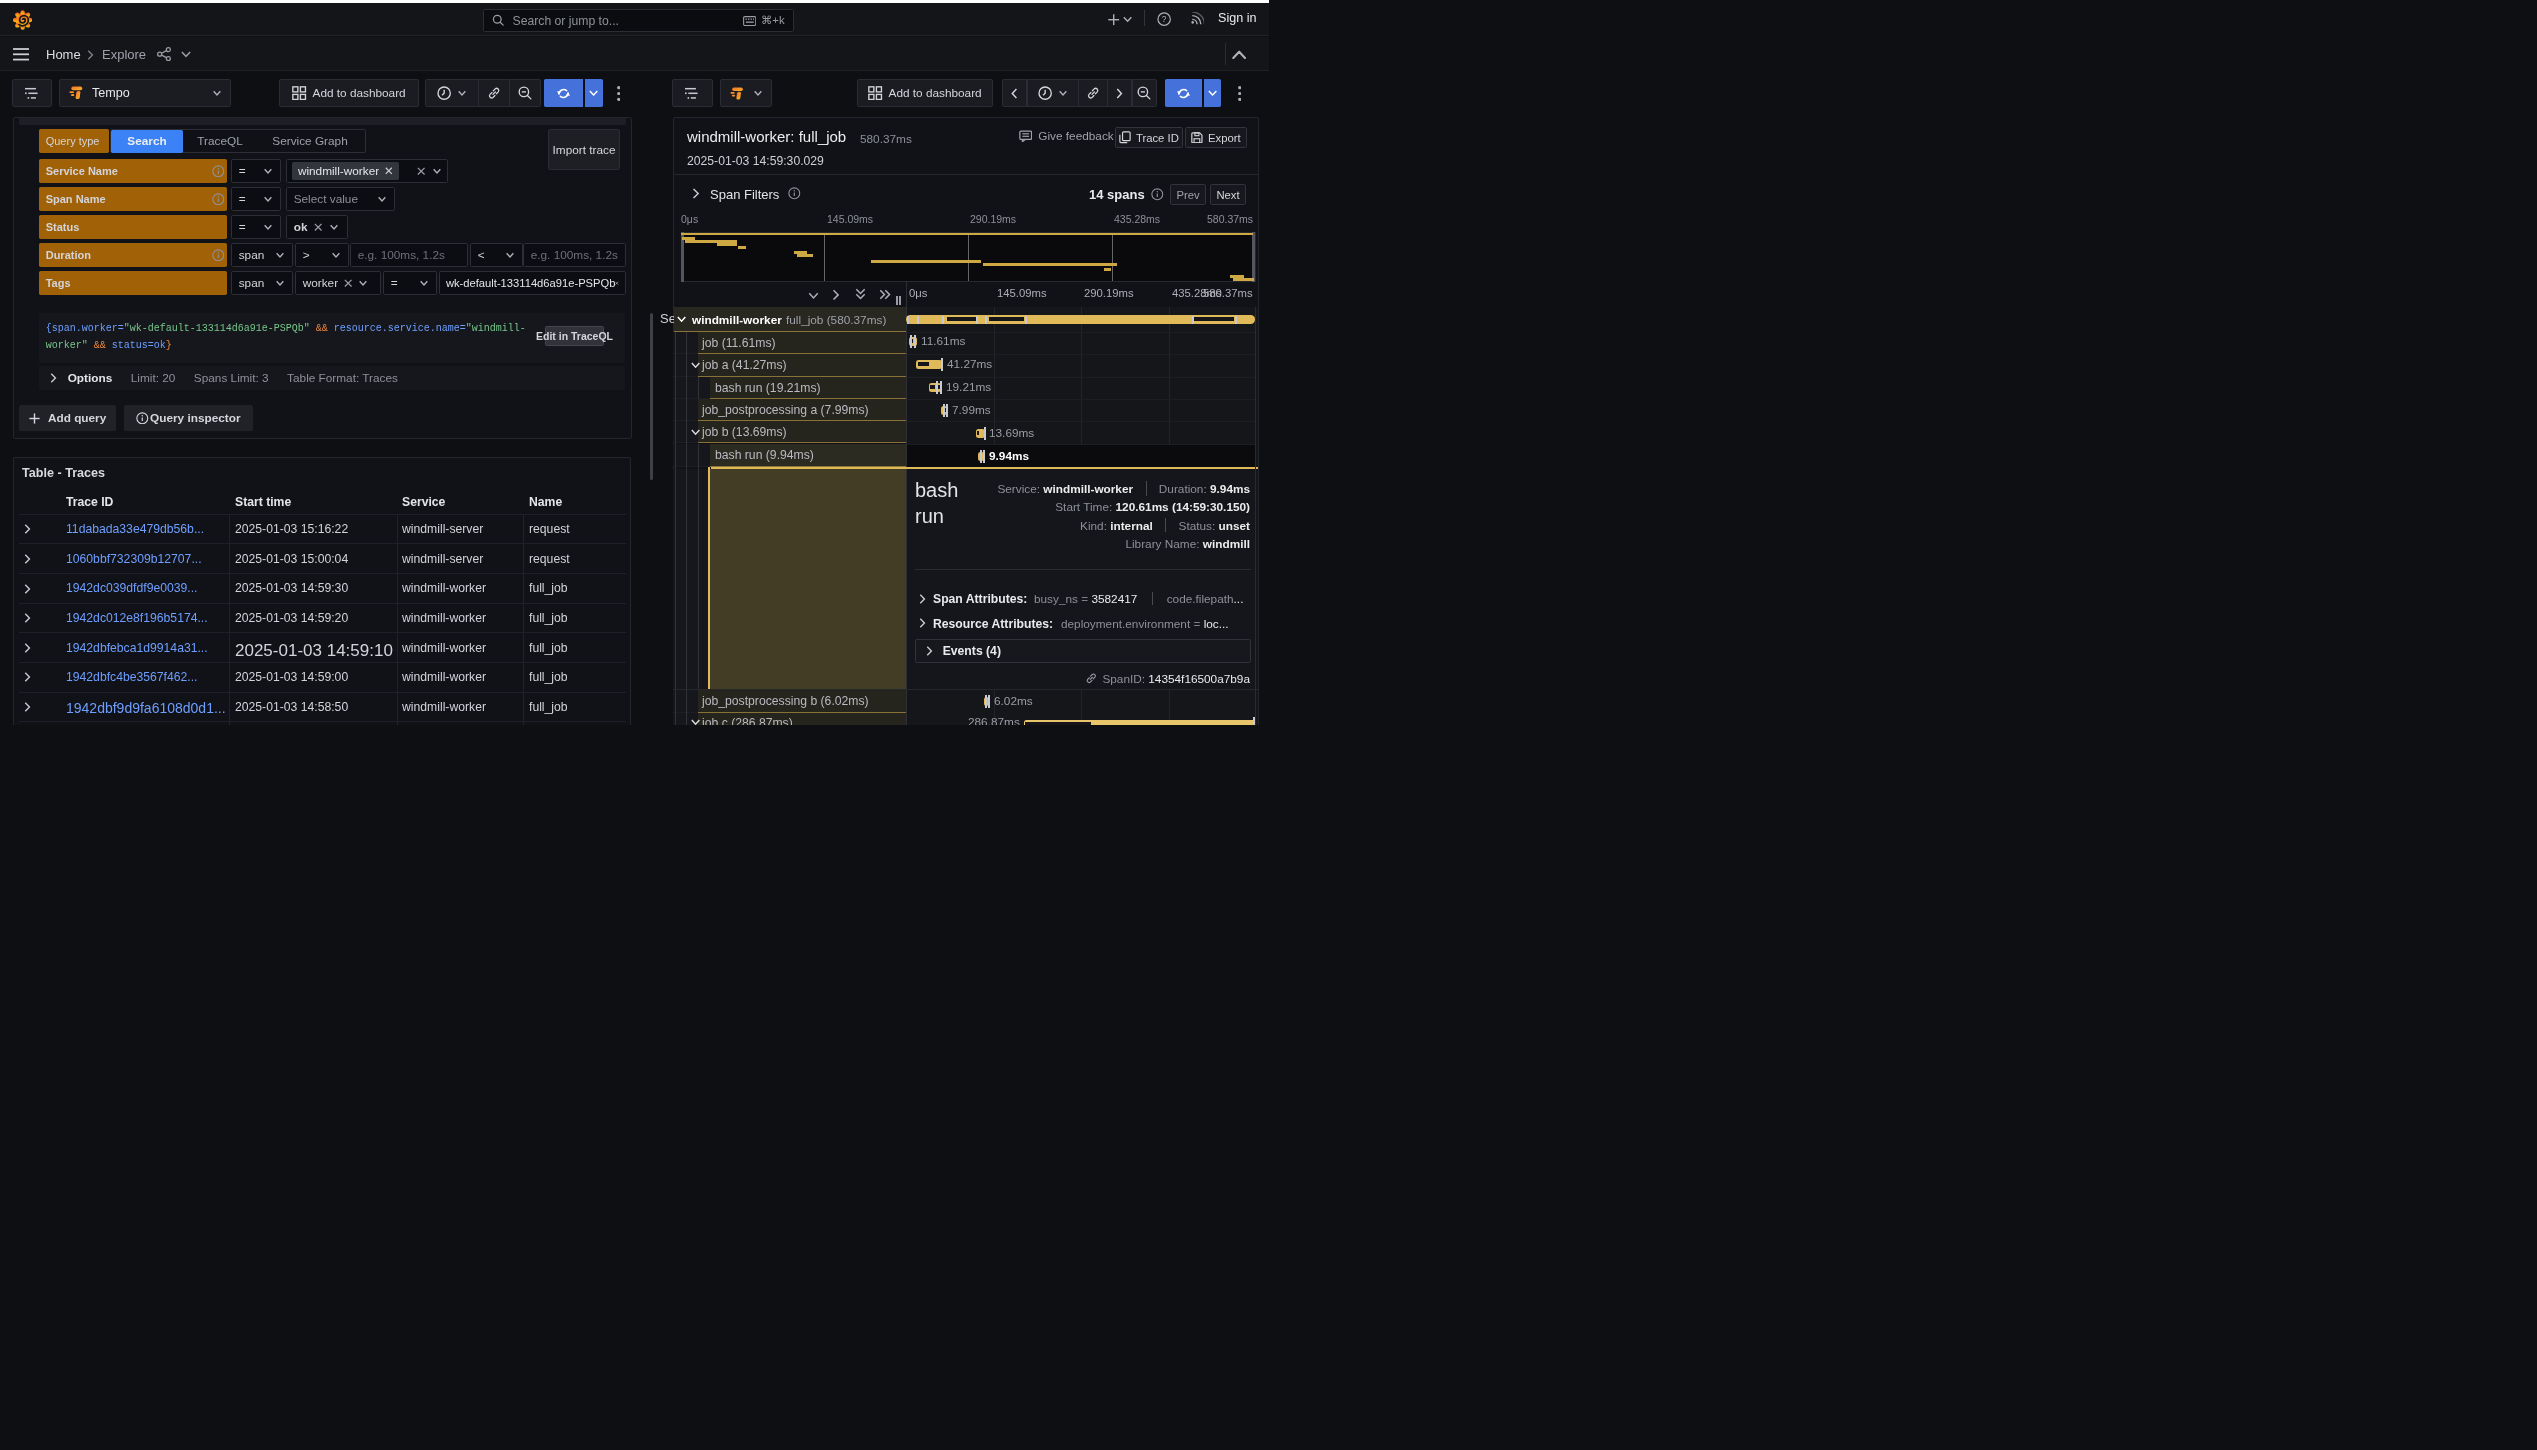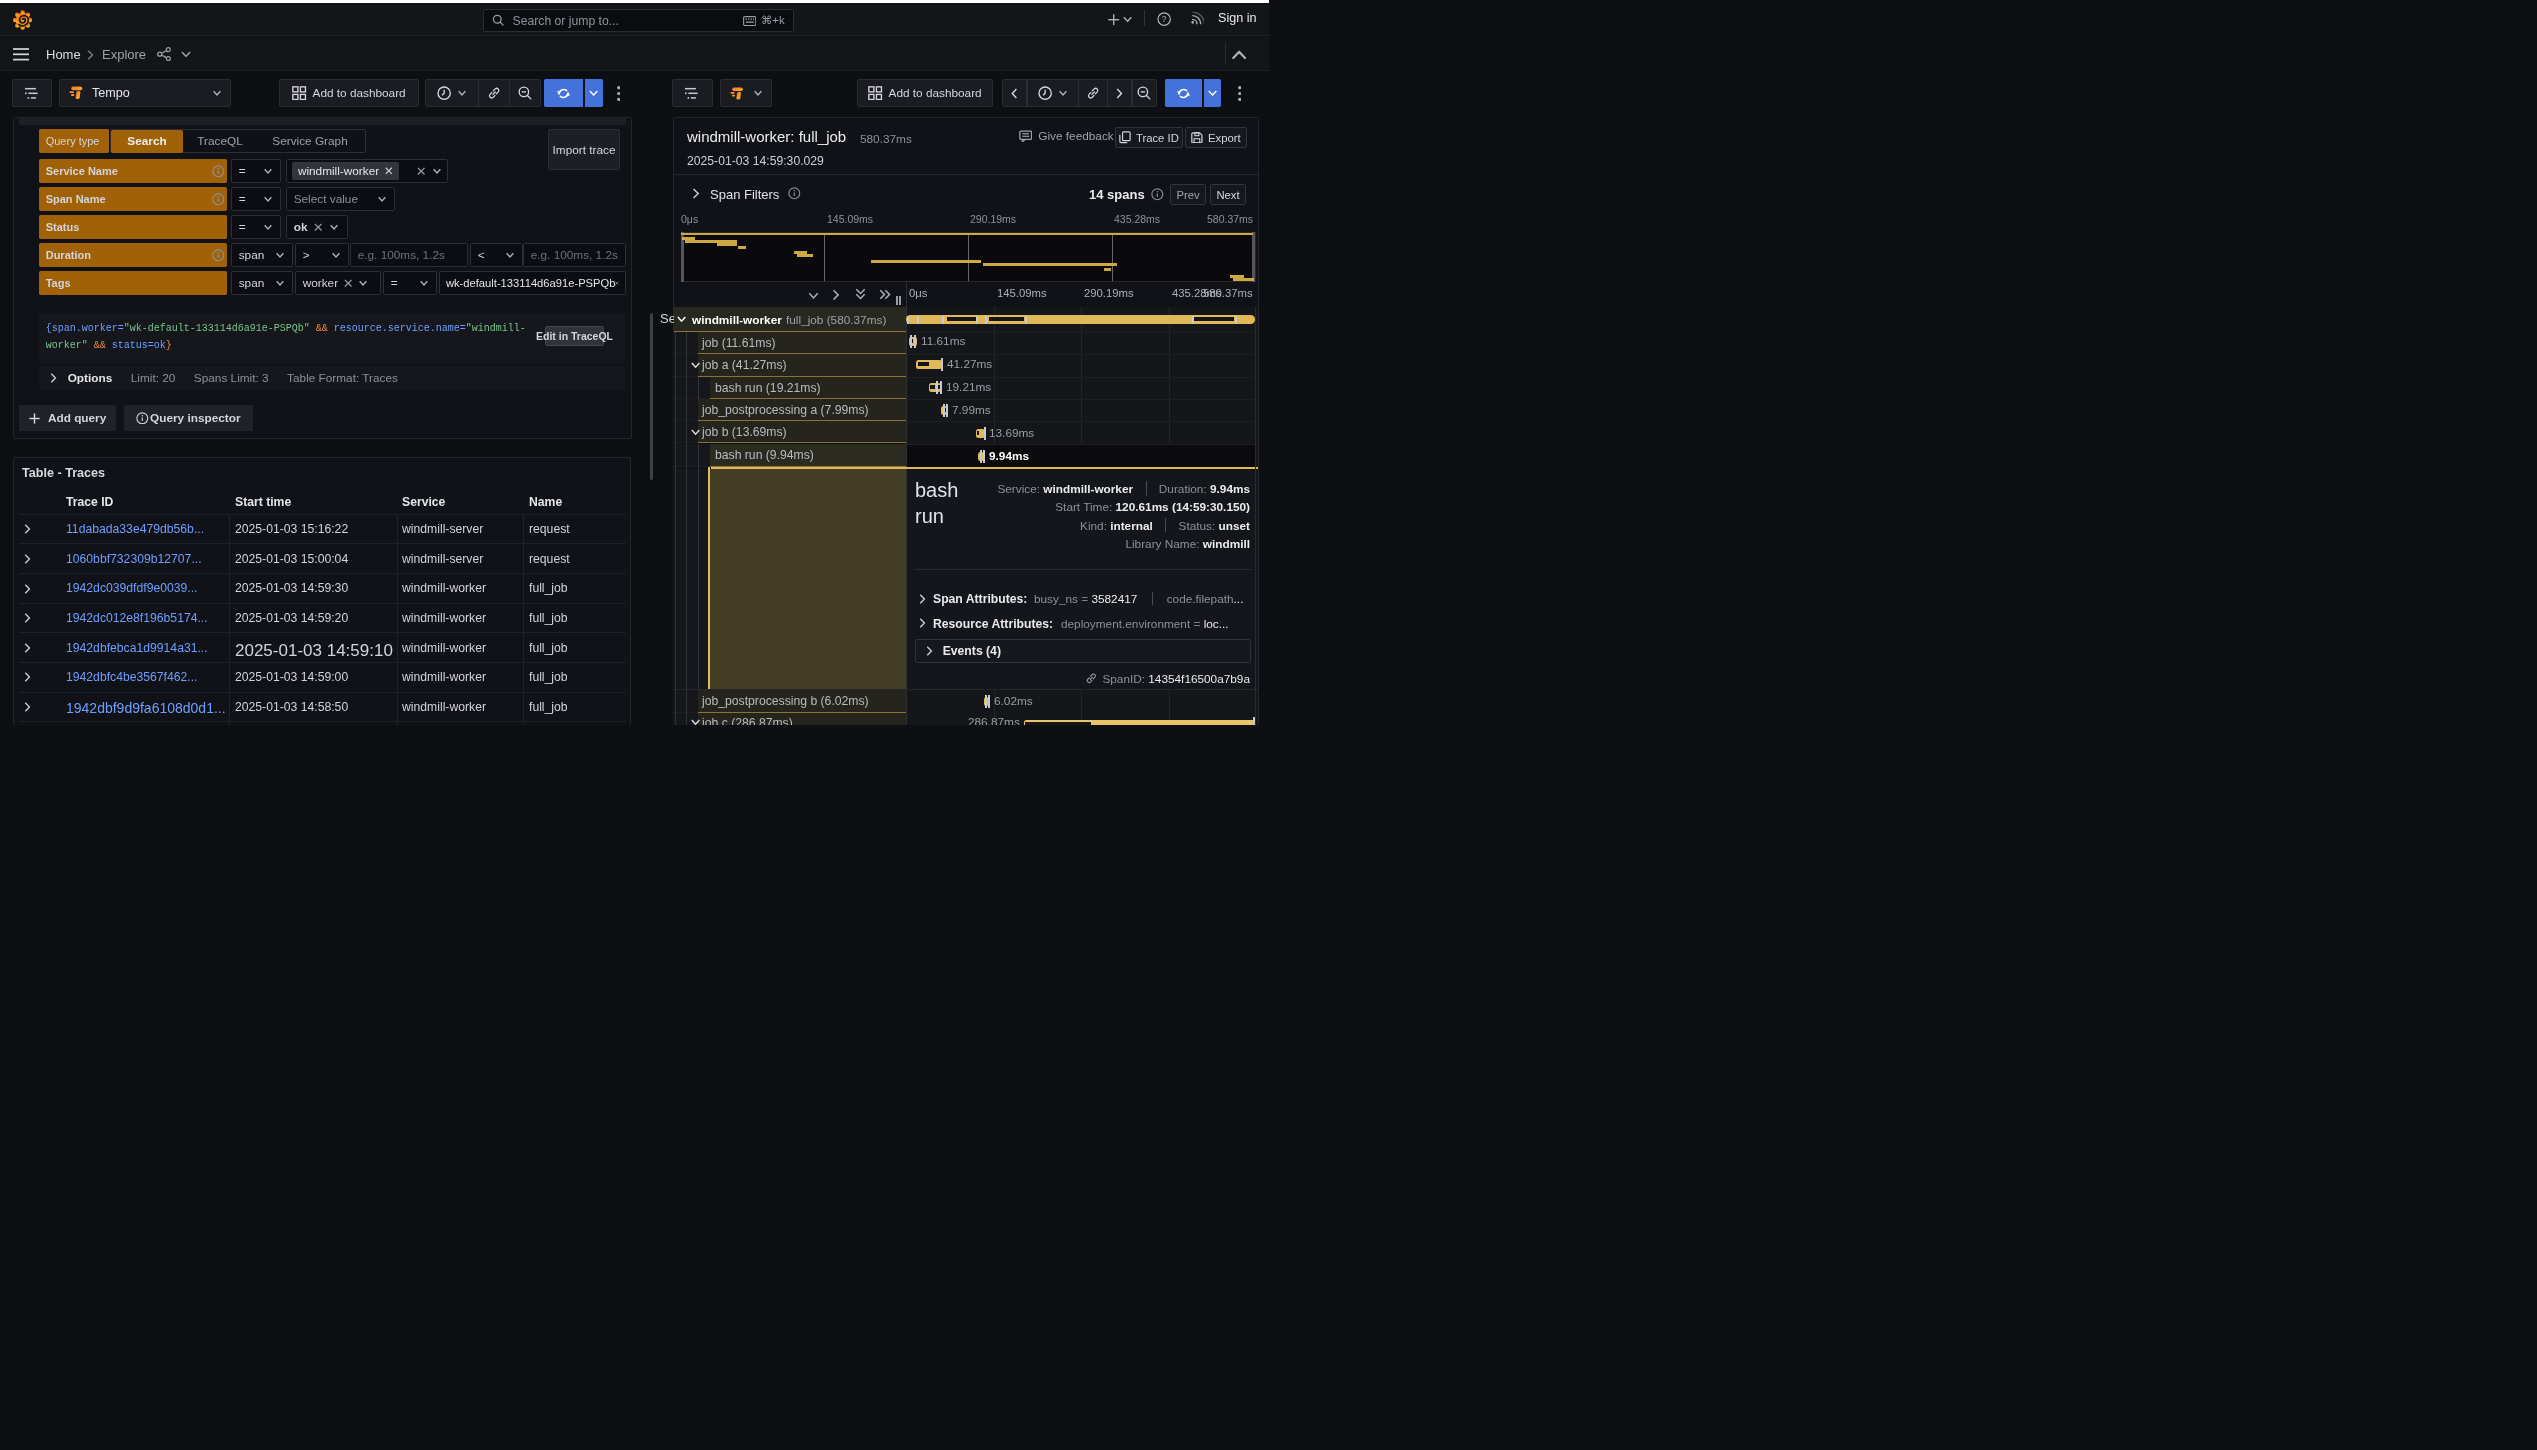--- a/index.html
+++ b/index.html
@@ -194,21 +194,21 @@
       <circle cx="2" cy="2" r="1.9" fill="#aeb0b8"></circle>
       <circle cx="2" cy="9" r="1.9" fill="#aeb0b8"></circle>
       <circle cx="2" cy="16" r="1.9" fill="#aeb0b8"></circle>
     </svg>
 
 <div class="panel" style="left:12.6px; top:117px; width:619px; height:322px;"></div>
 <div class="abs" style="left:19.3px; top:118px; width:607px; height:6.7px; background:#1e1f26; border-radius:0 0 1.7px 1.7px;"></div>
 
 <div class="lbl" style="left:39px; top:129px; width:70px; height:24.4px;">Query type</div>
 <div class="abs" style="left:110px; top:129px; width:256px; height:24.4px; border:0.8px solid #2e2f36; border-radius:1.7px; background:#101117; display:flex; align-items:center;">
- <span style="background:#a16207; color:#eceded; height:23px; display:flex; align-items:center; justify-content:center; width:72px; border-radius:1.7px; font-weight:700;">Search</span>
+ <span style="background:#3b82f6; color:#eceded; height:23px; display:flex; align-items:center; justify-content:center; width:72px; border-radius:1.7px; font-weight:700;">Search</span>
  <span style="color:#9fa1aa; width:74px; text-align:center;">TraceQL</span>
  <span style="color:#9fa1aa; width:106px; text-align:center;">Service Graph</span>
 </div>
 <div class="btn" style="left:548px; top:129px; width:72px; height:41px; background:#1e1f25;">Import trace</div>
 
 <div class="lbl" style="left:39px; top:159px; width:188px; height:24.4px; font-weight:700;">Service Name<svg style="position:absolute; left:173px;" width="12.6" height="12.6" viewBox="0 0 16 16">
         <circle cx="8" cy="8" r="6.9" fill="none" stroke="#8e9099" stroke-width="1.4"></circle>
         <circle cx="8" cy="4.7" r="0.9" fill="#8e9099"></circle>
         <line x1="8" y1="7" x2="8" y2="11.4" stroke="#8e9099" stroke-width="1.5"></line>
       </svg></div>

